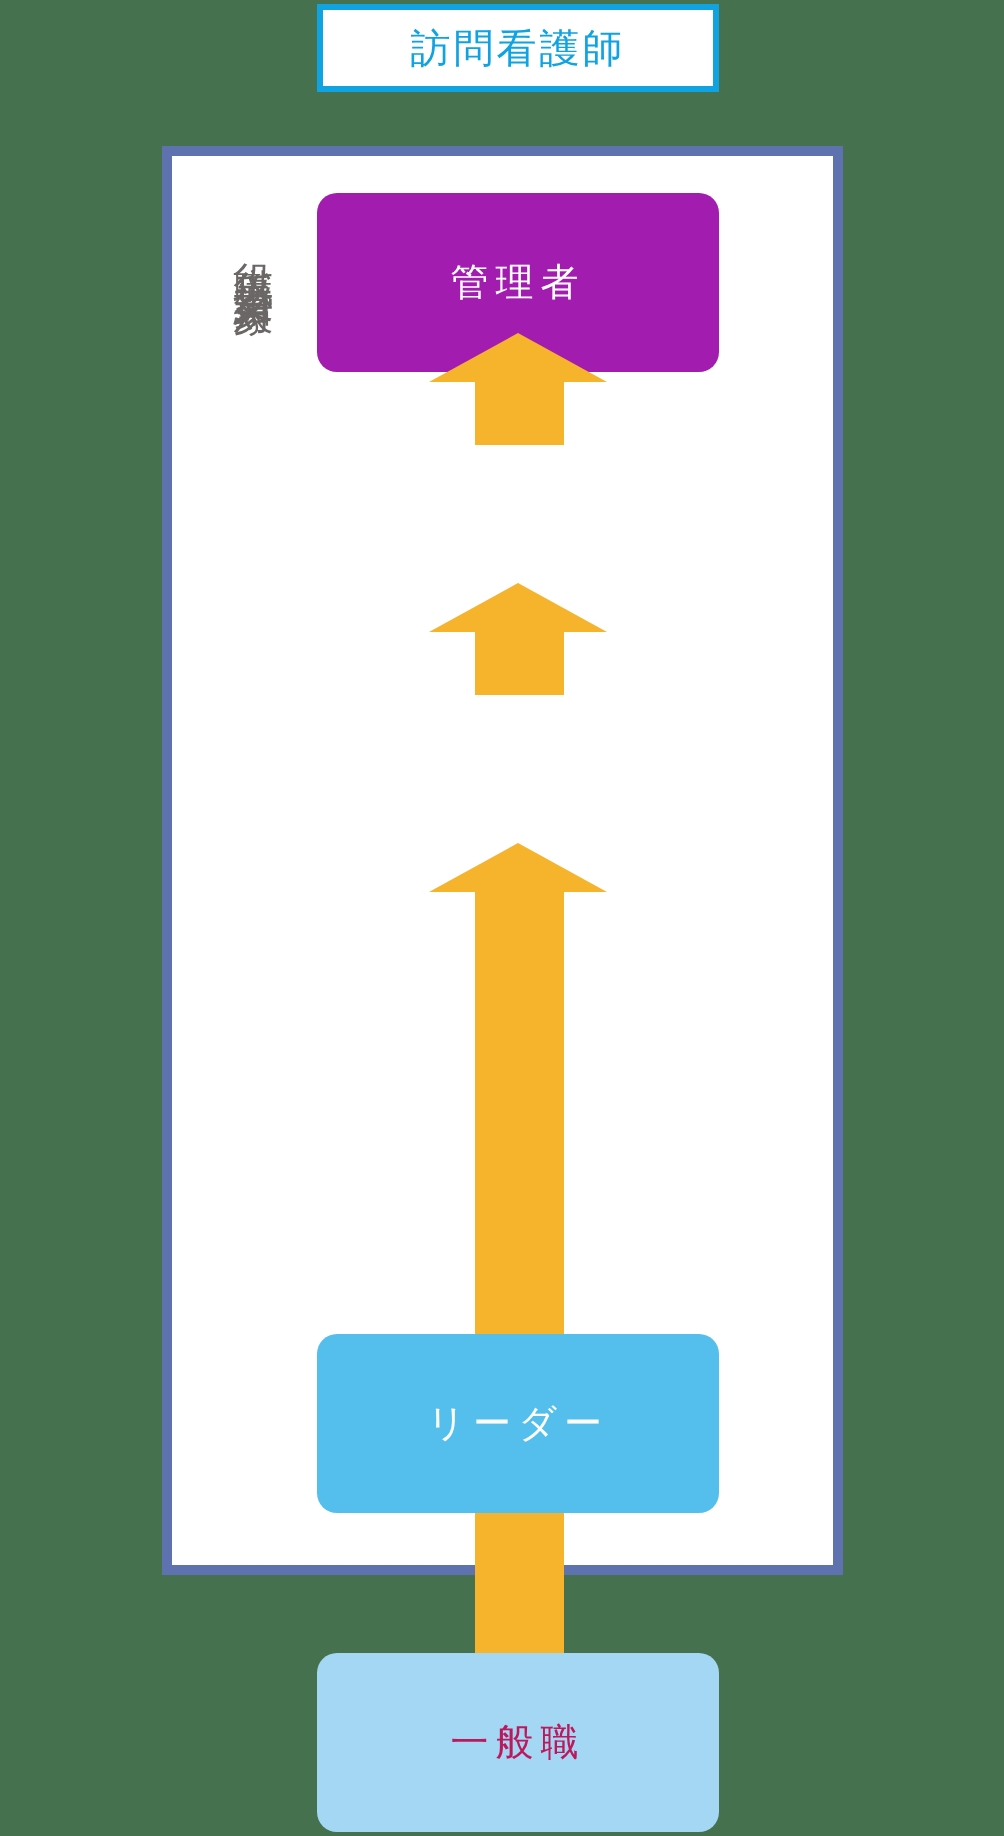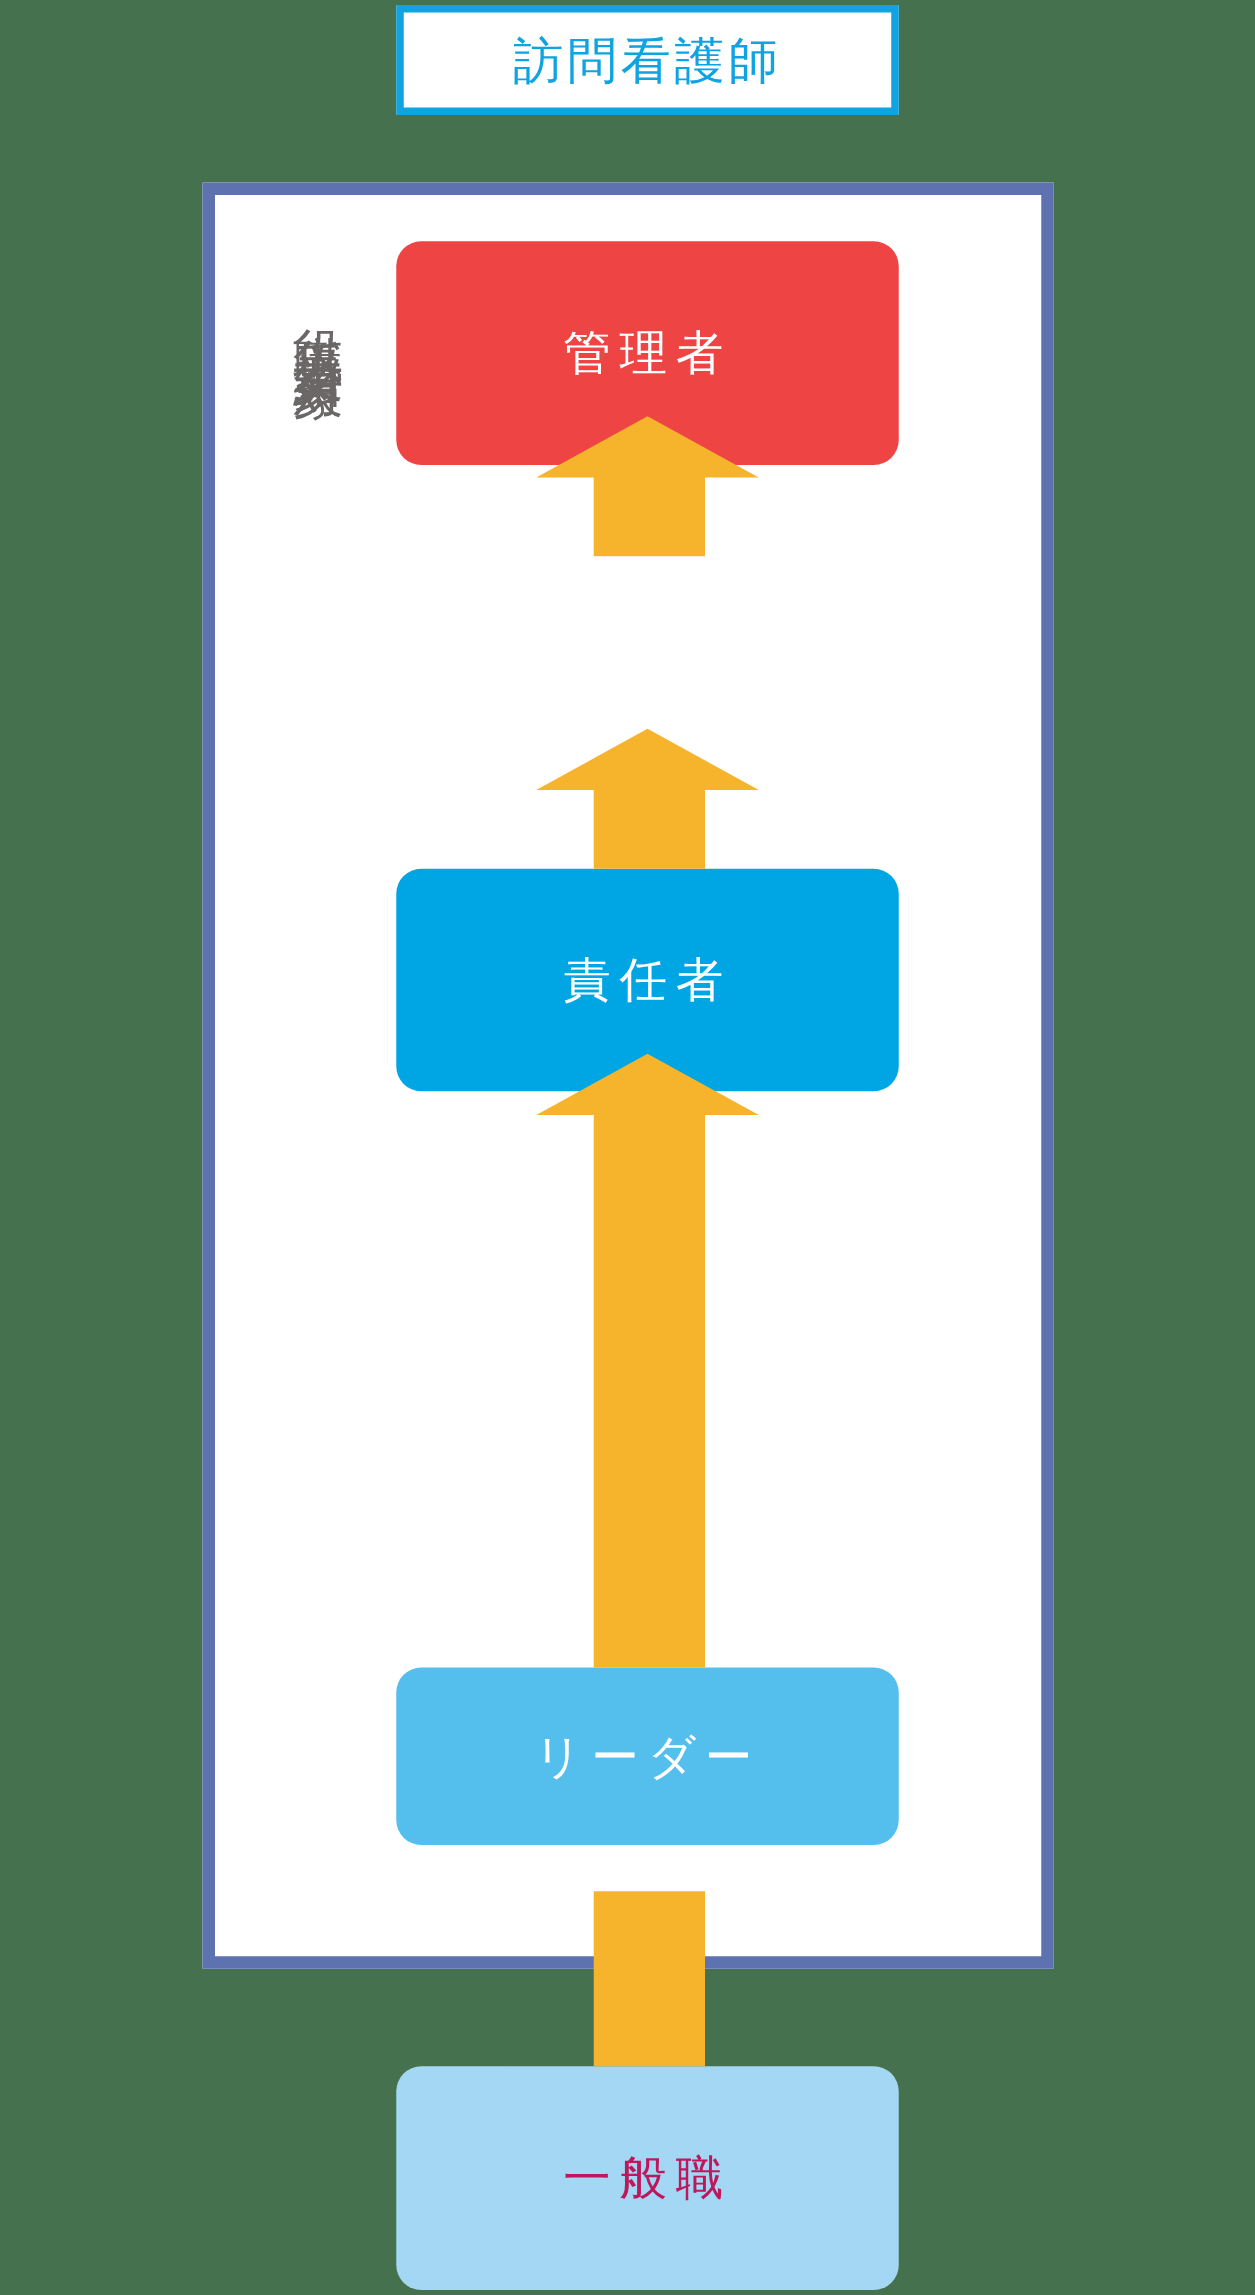--- a/index.html
+++ b/index.html
@@ -72,21 +72,21 @@
   .level .level-text {
     color: #FFFFFF;
     font-size: 38px;
     font-weight: 400;
     letter-spacing: 7px;
     white-space: nowrap;
   }
   .lv-manager           { top: 193px;  height: 179px; }
   .lv-assistant-manager { top: 445px;  height: 175px; }
   .lv-chief             { top: 695px;  height: 178px; }
-  .lv-leader            { top: 1334px; height: 142px; }
+  .lv-leader            { top: 1334px; height: 179px; }
   .lv-general           { top: 1653px; height: 179px; }
 
   
   .arrow-head {
     width: 0;
     height: 0;
     border-left: 89px solid transparent;
     border-right: 89px solid transparent;
     border-bottom-width: 49px;
     border-bottom-style: solid;
@@ -110,28 +110,25 @@
 <div class="canvas" style="background-color: rgb(70, 113, 78);">
 
   <div class="abs title-box" style="border-color: rgb(15, 163, 226); background-color: rgb(255, 255, 255);">
     <span class="title-text" style="color: rgb(15, 163, 226);">訪問看護師</span>
   </div>
 
   <div class="abs frame" style="border-color: rgb(94, 114, 176); background-color: rgb(255, 255, 255);"></div>
 
   <div class="abs side-label" style="color: rgb(107, 103, 103);">役職手当支給対象</div>
 
-  <div class="abs level lv-manager" style="background-color: #ef4444;">
+  <div class="abs level lv-manager" style="background-color: #a21caf;">
     <span class="level-text" style="color: rgb(255, 255, 255);">管理者</span>
   </div>
 
 
-  <div class="abs level lv-chief" style="background-color: rgb(0, 166, 227);">
-    <span class="level-text" style="color: rgb(255, 255, 255);">責任者</span>
-  </div>
 
   <div class="abs level lv-leader" style="background-color: rgb(84, 191, 236);">
     <span class="level-text" style="color: rgb(255, 255, 255);">リーダー</span>
   </div>
 
   <div class="abs level lv-general" style="background-color: rgb(163, 215, 243);">
     <span class="level-text" style="color: #be185d;">一般職</span>
   </div>
 
   <div class="abs arrow-head head-1" style="border-bottom-color: rgb(246, 179, 44);"></div>

